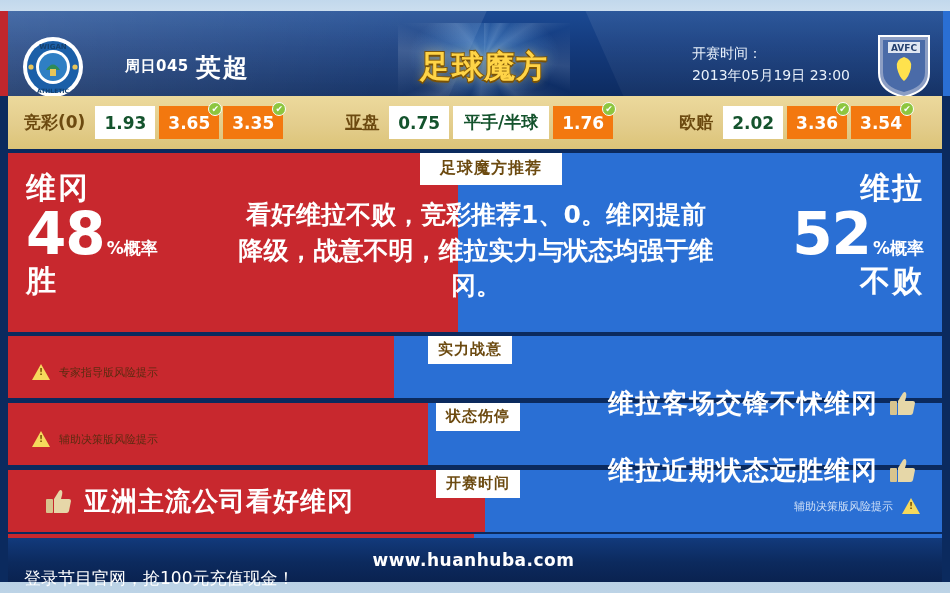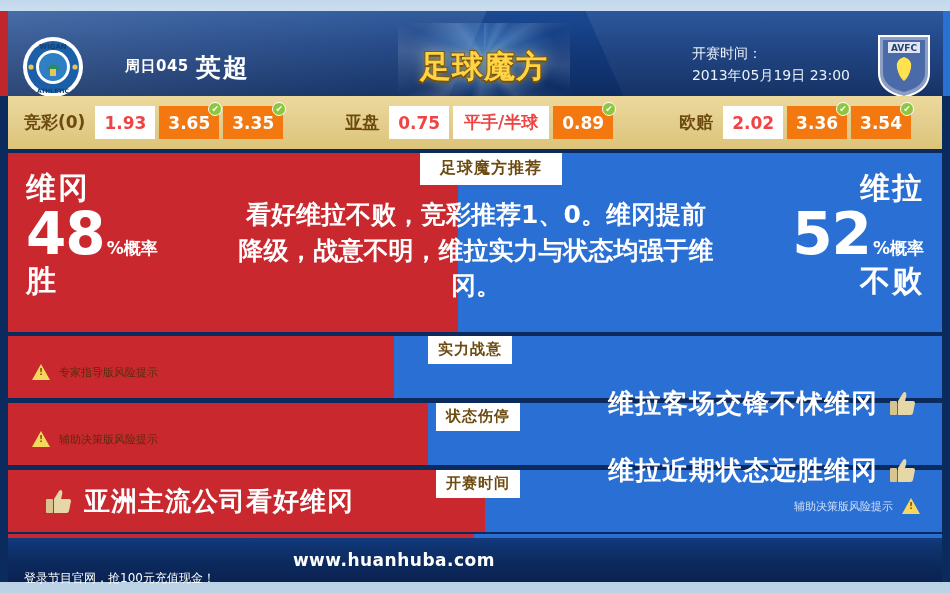--- a/index.html
+++ b/index.html
@@ -102,21 +102,21 @@
     font-size:17px; font-weight:bold; color:#6c4a10;
     margin-right:10px; white-space:nowrap;
   }
   .odds-name.underline { text-decoration: underline; }
   .cell {
     height:33px; min-width:54px; padding:0 9px;
     display:flex; align-items:center; justify-content:center;
     font-size:17px; font-weight:bold;
     margin-right:4px; position:relative;
   }
-  .cell.plain { background:#ffffff; color:#ef4444;text-align:right; }
+  .cell.plain { background:#ffffff; color:#14532d;text-align:right; }
   .cell.hot   { background:#f3780f; color:#ffffff; }
   .cell.wide  { min-width:96px; }
   .tick {
     position:absolute; right:-3px; top:-4px;
     width:14px; height:14px; border-radius:50%;
     background:#8dc63f; border:1px solid #ffffff;
     display:flex; align-items:center; justify-content:center;
     font-size:9px; color:#ffffff; font-weight:bold; line-height:1;
   }
   .gap-a { width:58px; } .gap-b { width:62px; }
@@ -192,21 +192,21 @@
   .headline.on-red  { left:36px; }
   .thumb { width:30px; height:26px; flex:0 0 auto; }
 
   
   #footer {
     position:absolute; left:8px; top:527px;
     width:934px; height:44px;
     background: linear-gradient(to bottom, #123a7c 0%, #0c2a5e 55%, #0a2250 100%);
     display:flex; align-items:center; color:#ffffff;
   }
-  #footer .promo { font-size:12px; margin-left:16px; white-space:nowrap;margin-top:36px;}
+  #footer .promo { font-size:17px; margin-left:16px; white-space:nowrap;margin-top:36px;}
   #footer .site  { font-size:17px; font-weight:bold; margin-left:78px; letter-spacing:.5px;}
   .foot-red  { position:absolute; left:0; top:-4px; width:466px; height:4px; background:#c8282e;}
   .foot-blue { position:absolute; right:0; top:-4px; width:468px; height:4px; background:#2a6fd4;}
 </style>
 </head>
 <body>
 
 <div id="frame">
 
   <div id="header">
@@ -269,21 +269,21 @@
 
     <div class="odds-group">
       <span class="odds-name underline">亚盘</span>
       <span class="cell plain">
           <span>0.75</span>
         </span>
       <span class="cell plain wide">
           <span>平手/半球</span>
         </span>
       <span class="cell hot">
-          <span>0.89</span>
+          <span>1.76</span>
           <i class="tick">✔</i>
         </span>
     </div>
 
     <div class="gap-b"></div>
 
     <div class="odds-group">
       <span class="odds-name">欧赔</span>
       <span class="cell plain">
           <span>2.02</span>

